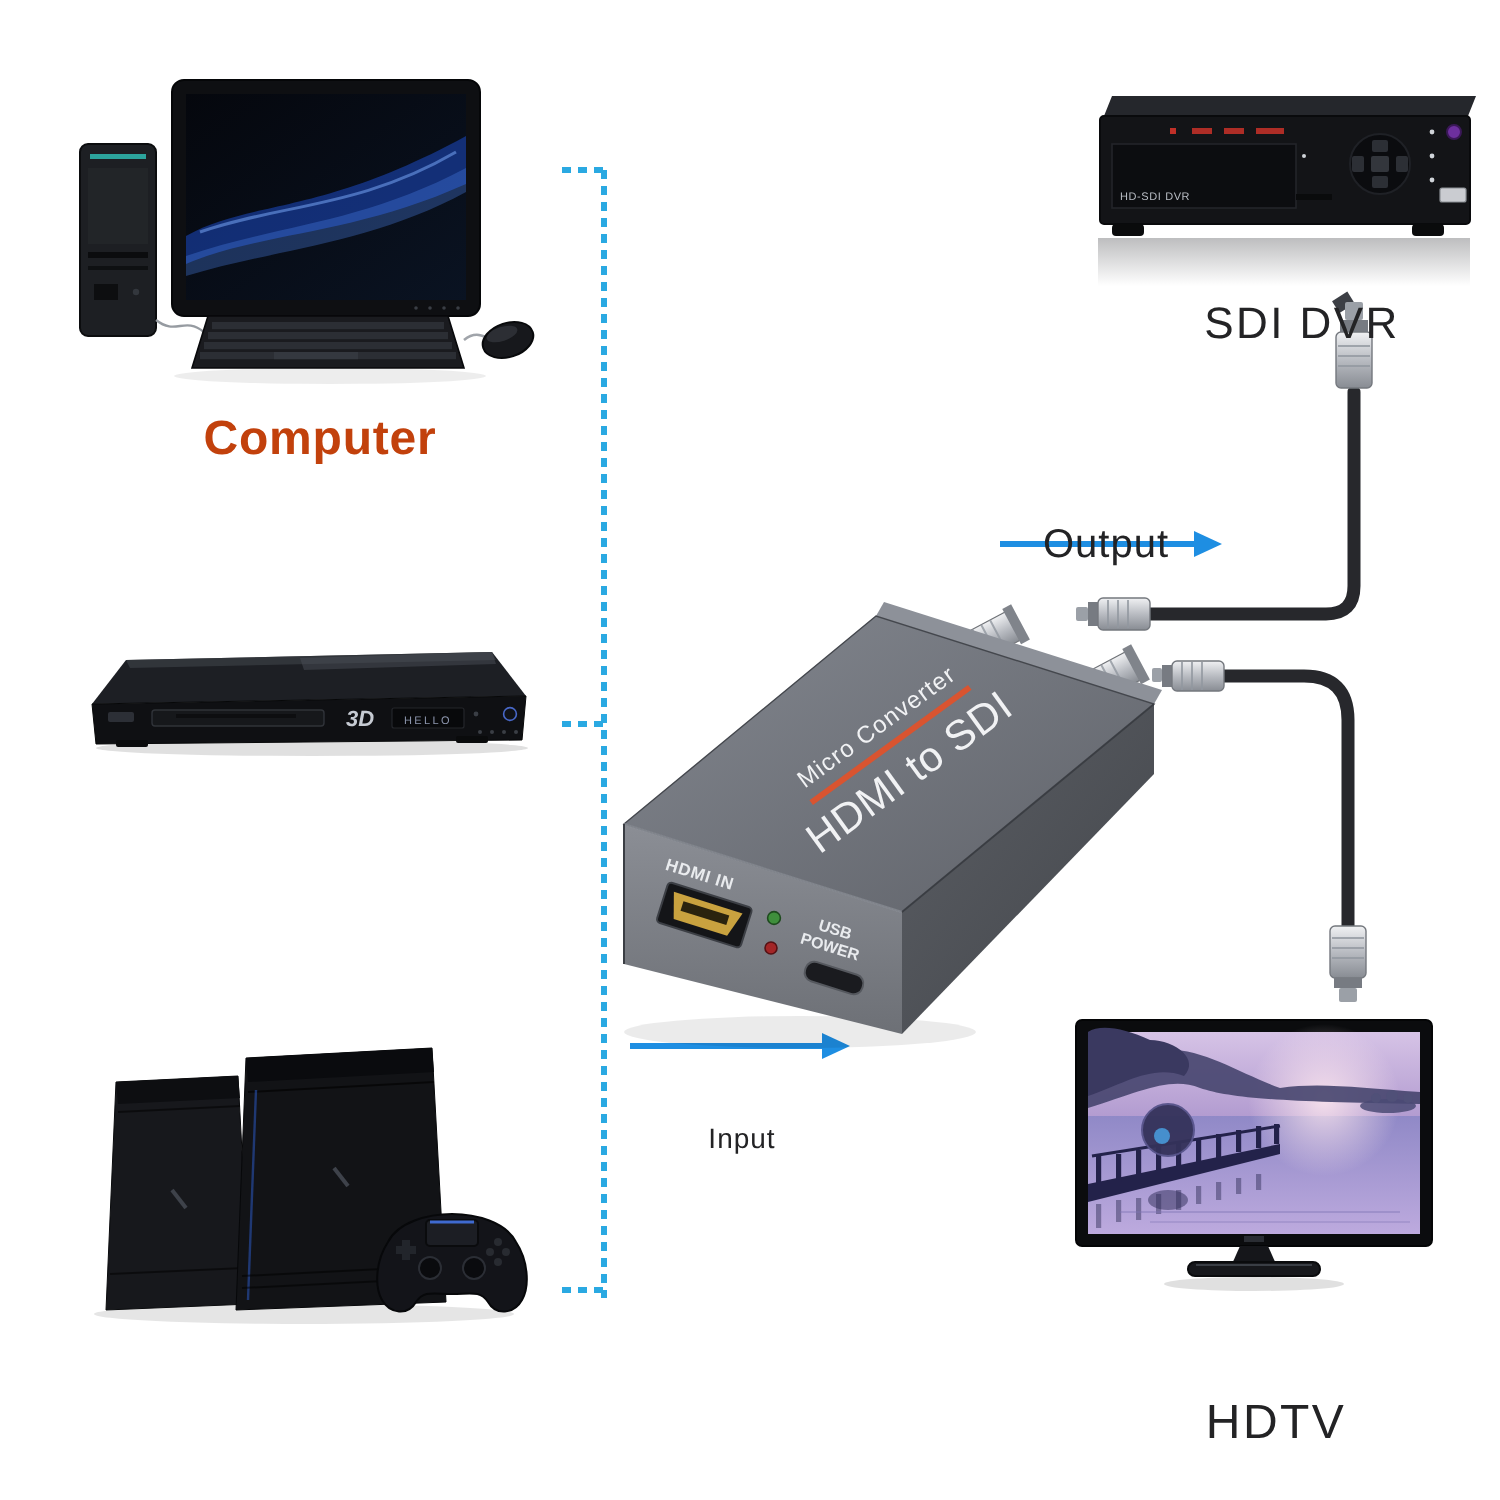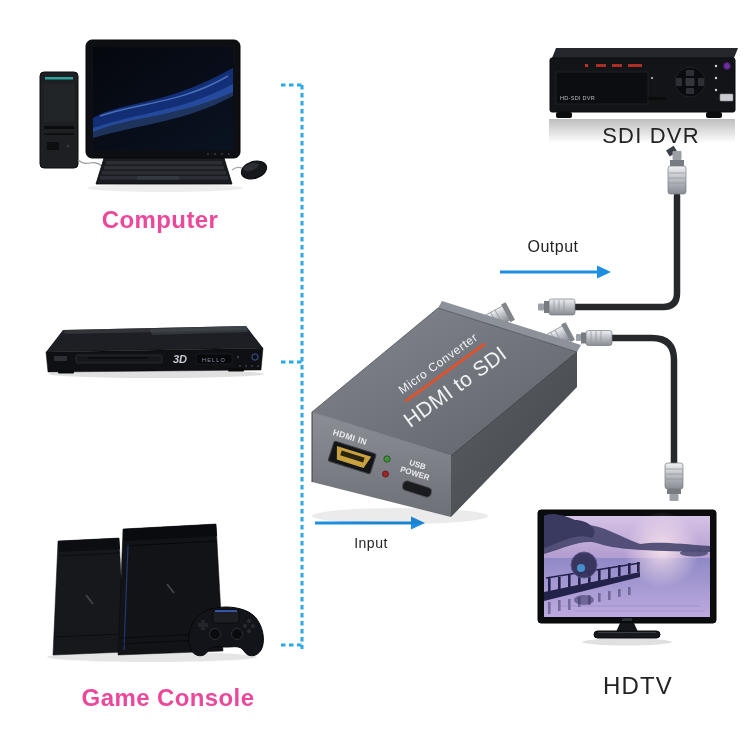--- a/index.html
+++ b/index.html
@@ -1,21 +1,21 @@
 <!DOCTYPE html>
 <html><head>
 <meta charset="utf-8">
 <style>
   html,body{margin:0;padding:0;background:#fff;}
   .canvas{position:relative;width:750px;height:750px;background:#ffffff;overflow:hidden;
           font-family:"Liberation Sans",sans-serif;}
   .gfx{position:absolute;left:0;top:0;}
-  .lbl{position:absolute;transform:translate(-50%,-50%);white-space:nowrap;color:#ec4899;}
+  .lbl{position:absolute;transform:translate(-50%,-50%);white-space:nowrap;color:#c2410c;}
   .lbl.bold{font-weight:bold;font-size:24px;letter-spacing:.4px;}
-  .lbl.plain{font-size:22px;color:#232325;letter-spacing:1.2px;}
+  .lbl.plain{font-size:22px;color:#232325;letter-spacing:1.2px;margin-top:26px;}
   .lbl.hdtv{font-size:24px;}
   .conv-top{position:absolute;left:448px;top:377px;transform:translate(-50%,-50%) rotate(-36deg);
             text-align:center;color:#f1f2f4;}
   .conv-top .t1{font-size:12px;letter-spacing:.6px;}
   .conv-top .rule{width:98px;height:2.5px;background:#d95430;margin:3px auto 4px auto;}
   .conv-top .t2{font-size:21px;letter-spacing:.3px;}
   .conv-front{position:absolute;text-align:center;color:#e9ebee;font-weight:bold;}
   .hdmi-lbl{left:350px;top:437px;transform:translate(-50%,-50%) rotate(17deg);font-size:8.5px;letter-spacing:.4px;}
   .usb-lbl{left:416px;top:470px;transform:translate(-50%,-50%) rotate(17deg);font-size:8px;line-height:1.1;}
   svg text{font-family:"Liberation Sans",sans-serif;}
@@ -310,24 +310,23 @@
     </g>
     <rect x="622" y="618" width="10" height="3" fill="#2a2d33"></rect>
     <polygon points="620,623 634,623 638,632 616,632" fill="#15161a"></polygon>
     <rect x="594" y="631" width="66" height="7" rx="3.5" fill="#17181c" stroke="#0a0b0d"></rect>
     <line x1="598" y1="632.5" x2="656" y2="632.5" stroke="#3a3e45"></line>
     <ellipse cx="627" cy="642" rx="45" ry="3.5" fill="#000" opacity=".12"></ellipse>
   </g>
 </svg>
 
 <div class="lbl bold" style="left:160px;top:220px;">Computer</div>
-<div class="lbl bold" style="left:168px;top:698px;">Game Console</div>
 <div class="lbl plain" style="left:651px;top:136px;">SDI DVR</div>
 <div class="lbl plain hdtv" style="left:638px;top:686px;">HDTV</div>
-<div class="lbl plain" style="left:553px;top:247px;font-size:16px;letter-spacing:.5px;">Output</div>
+<div class="lbl plain" style="left:553px;top:247px;font-size:20px;letter-spacing:.5px;">Output</div>
 <div class="lbl plain" style="left:371px;top:543px;font-size:14px;letter-spacing:.5px;">Input</div>
 
 <div class="conv-top">
   <div class="t1">Micro Converter</div>
   <div class="rule"></div>
   <div class="t2">HDMI to SDI</div>
 </div>
 <div class="conv-front hdmi-lbl">HDMI IN</div>
 <div class="conv-front usb-lbl">
   <div>USB</div>

